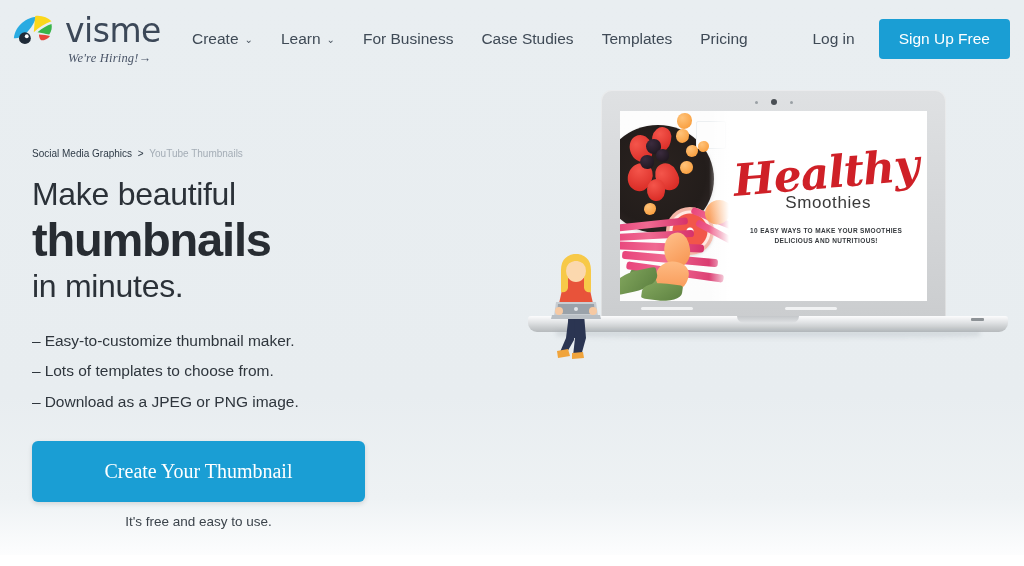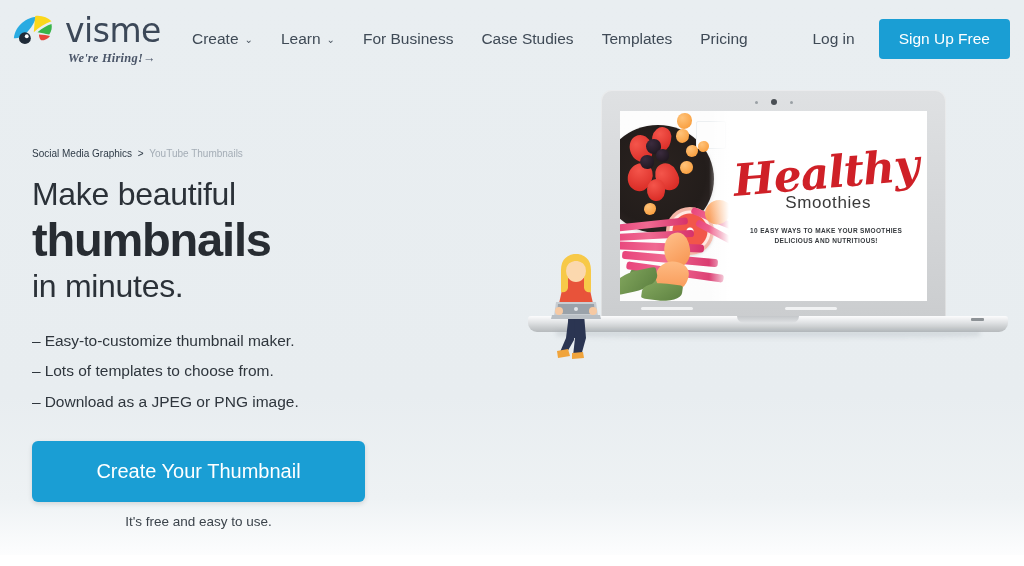--- a/index.html
+++ b/index.html
@@ -44,21 +44,20 @@
   }
   .hiring {
     font-family: "Liberation Serif", serif;
     font-style: italic;
     font-size: 12.5px;
     color: #4a5568;
     margin-top: 4px;
     margin-left: 56px;
     white-space: nowrap;
     letter-spacing: .2px;
-    font-weight: bold;
   }
 
   .nav {
     display: flex;
     align-items: flex-end;
     gap: 0px;
     margin-left: 14px;
   }
   .nav-item {
     font-size: 15.5px;
@@ -154,21 +153,21 @@
   .cta {
     background: #1a9ed4;
     color: #ffffff;
     border: none;
     border-radius: 6px;
     font-size: 20px;
     padding: 19px 20px;
     width: 333px;
     cursor: pointer;
     box-shadow: 0 2px 5px rgba(0,0,0,0.12);
-    font-family: Liberation Sans, sans-serif;
+    font-family: Liberation Serif, serif;
     display: block;
   }
   .cta-note {
     font-size: 13.5px;
     color: #3b434b;
     text-align: center;
     width: 333px;
     margin-top: 12px;
   }
 

